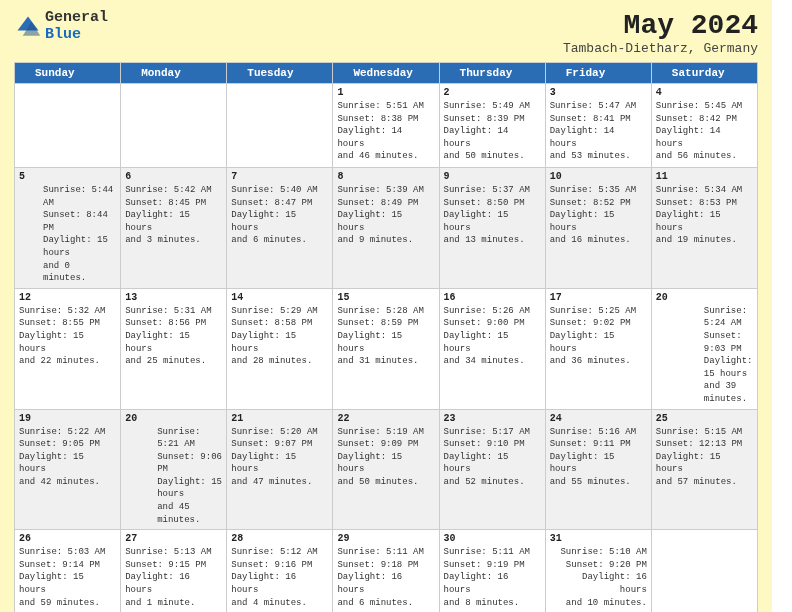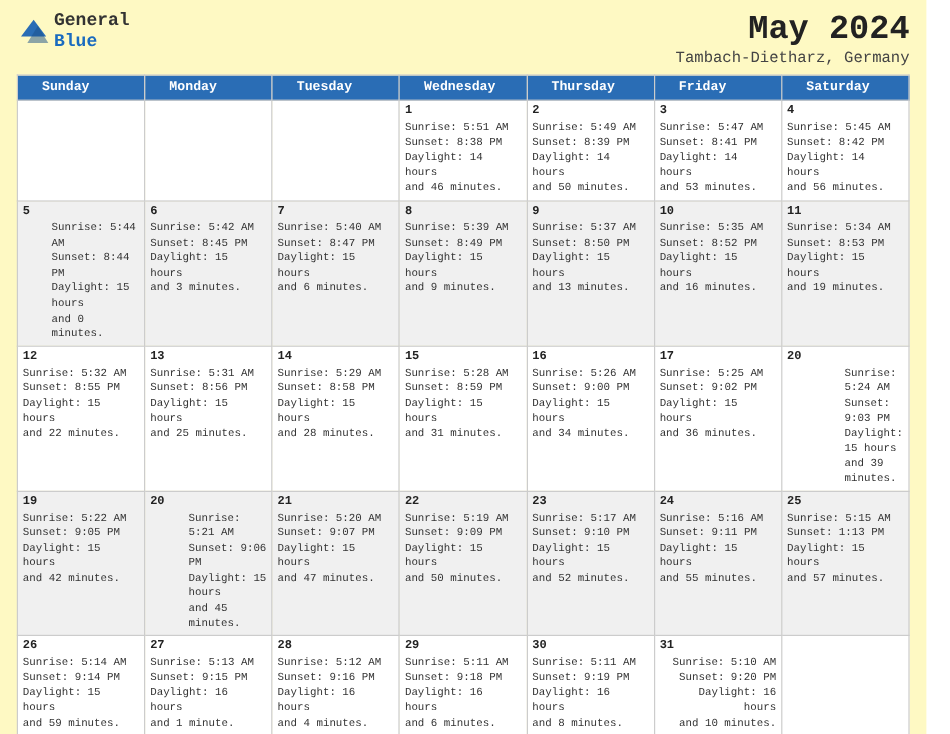--- a/index.html
+++ b/index.html
@@ -323,29 +323,29 @@
           <td>
             <span class="day-num">24</span>
             <div class="cell-info" style="white-space: pre-line;">Sunrise: 5:16 AM
 Sunset: 9:11 PM
 Daylight: 15 hours
 and 55 minutes.</div>
           </td>
           <td>
             <span class="day-num">25</span>
             <div class="cell-info" style="white-space: pre-line;">Sunrise: 5:15 AM
-Sunset: 1:13 PM
+Sunset: 12:13 PM
 Daylight: 15 hours
 and 57 minutes.</div>
           </td>
         </tr>
         <tr>
           <td>
             <span class="day-num">26</span>
-            <div class="cell-info" style="white-space: pre-line;">Sunrise: 5:14 AM
+            <div class="cell-info" style="white-space: pre-line;">Sunrise: 5:03 AM
 Sunset: 9:14 PM
 Daylight: 15 hours
 and 59 minutes.</div>
           </td>
           <td>
             <span class="day-num">27</span>
             <div class="cell-info" style="white-space: pre-line;">Sunrise: 5:13 AM
 Sunset: 9:15 PM
 Daylight: 16 hours
 and 1 minute.</div>

